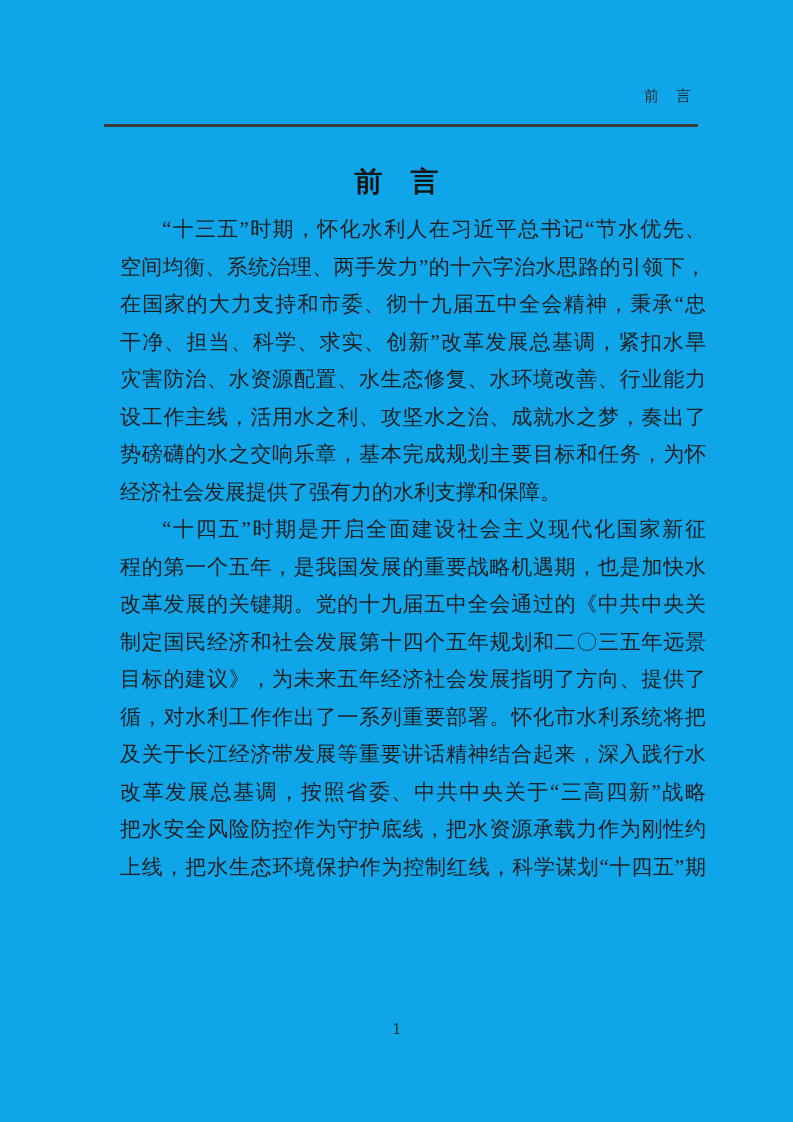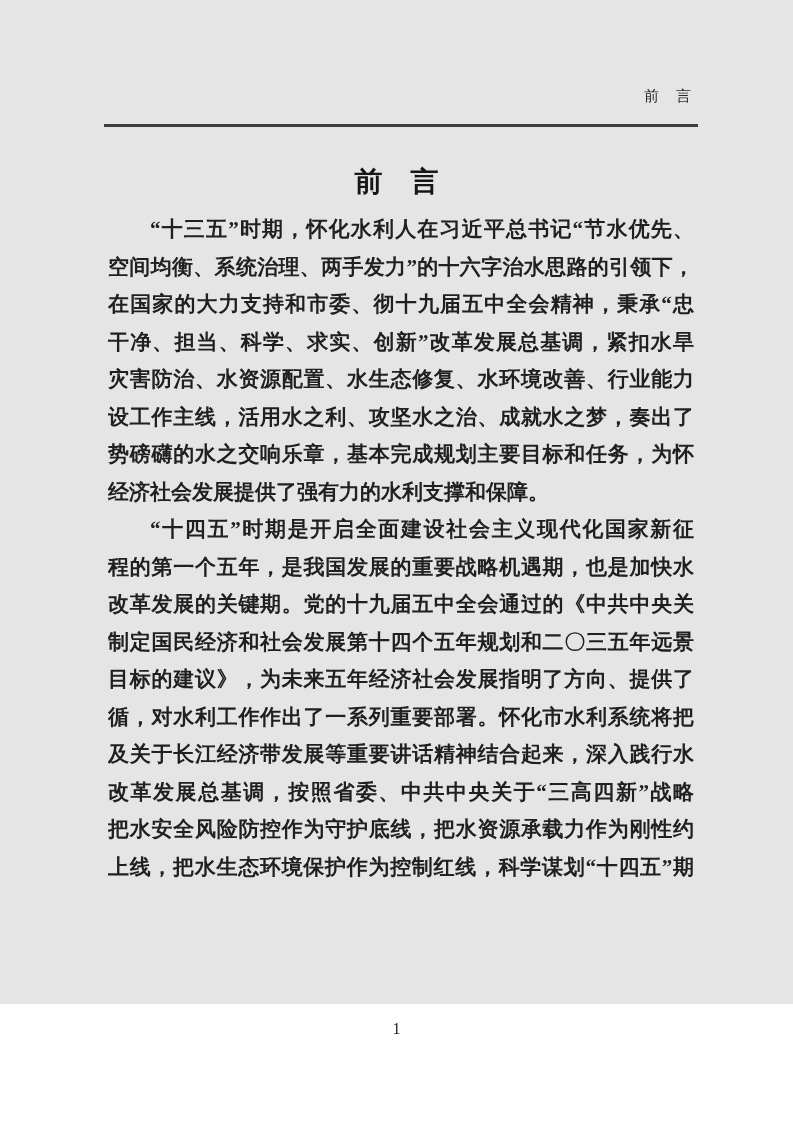--- a/index.html
+++ b/index.html
@@ -7,22 +7,22 @@
   body {
     width: 793px;
     height: 1122px;
     font-family: "Liberation Serif", "DejaVu Serif", serif;
     color: #1e1e1e;
     overflow: hidden;
   }
   .page {
     position: relative;
     width: 793px;
-    height: 1004px;
-    background: #e5e5e5;
+    height: 1122px;
+    background: #0ea5e9;
   }
   .running-head {
     position: absolute;
     top: 87px;
     right: 101px;
     font-size: 15px;
     letter-spacing: 1px;
     color: #2b2b2b;
     white-space: nowrap;
   }
@@ -41,25 +41,24 @@
     width: 100%;
     text-align: center;
     font-size: 28px;
     font-weight: bold;
     color: #161616;
     letter-spacing: 0;
   }
   .body-text {
     position: absolute;
     top: 211px;
-    left: 108px;
+    left: 120px;
     width: 586px;
     font-size: 21px;
     color: #202020;
-    font-weight: bold;
   }
   .line {
     height: 37.5px;
     line-height: 37.5px;
     overflow: hidden;
     text-align: justify;
     text-align-last: justify;
   }
   .line.indent {
     text-indent: 42px;

